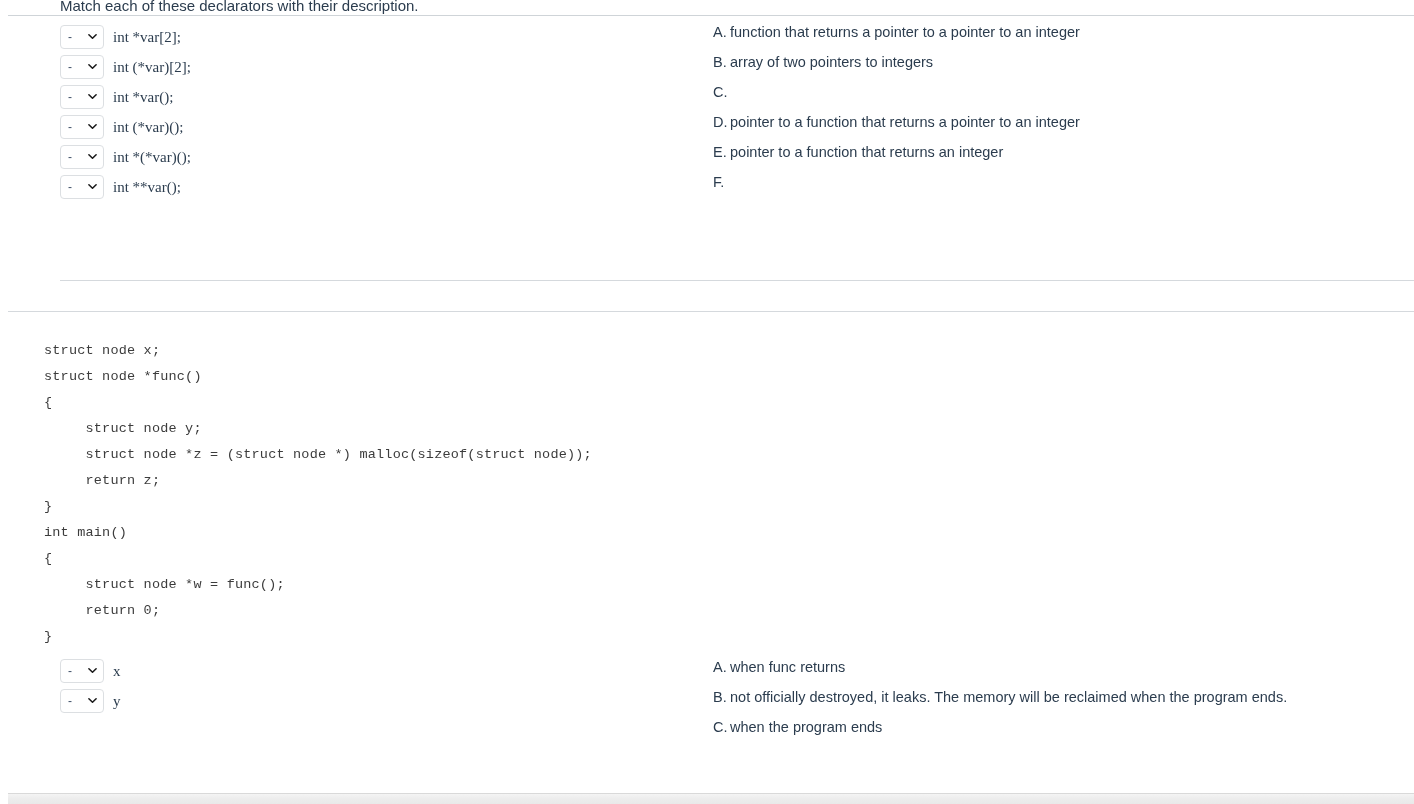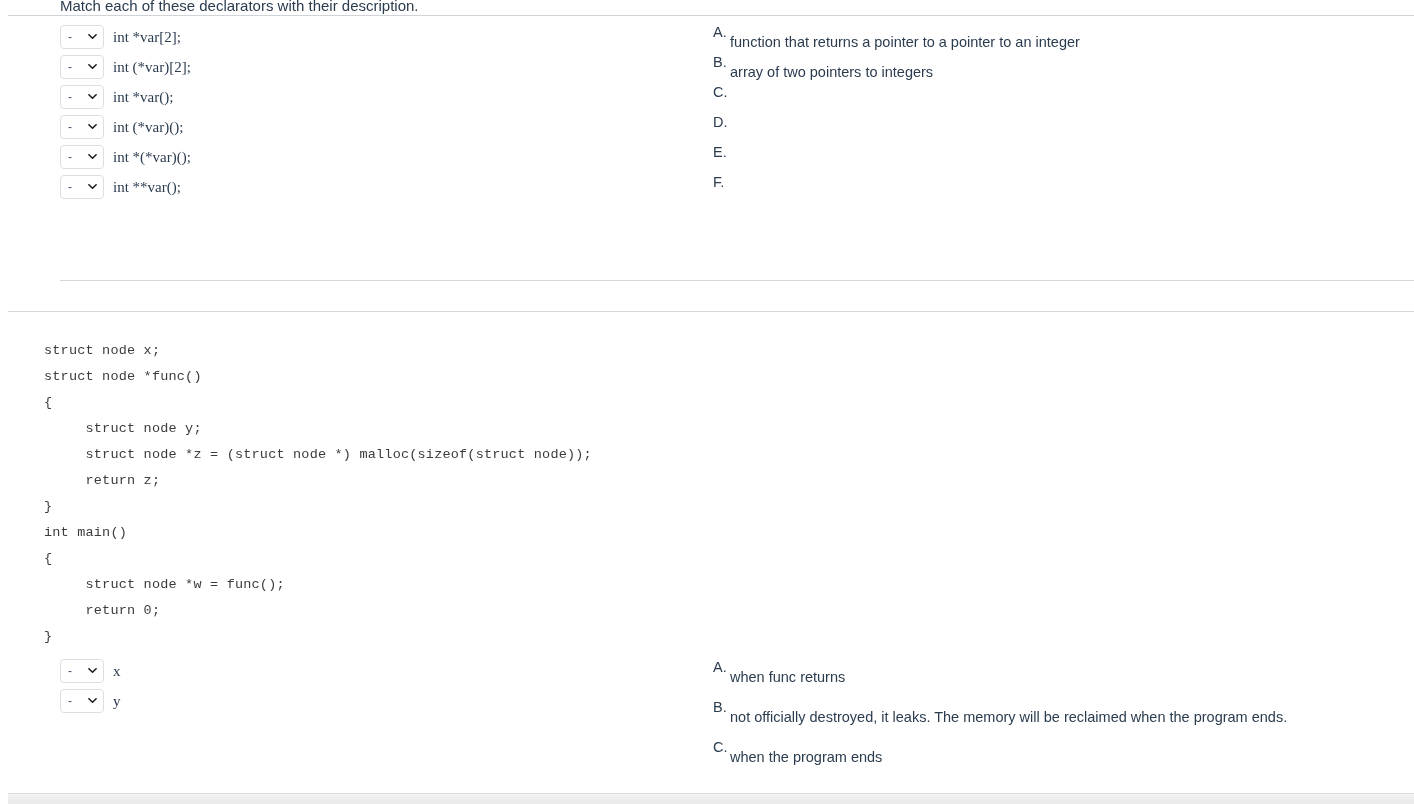--- a/index.html
+++ b/index.html
@@ -145,21 +145,20 @@
     line-height: 20px;
     color: #2b3c4e;
   }
   .opt-letter {
     width: 17px;
     flex: 0 0 17px;
     text-align: left;
   }
   .opt-text {
     flex: 1 1 auto;
-    margin-top: 10px;
   }
 
   
   .opt-row-flow {
     display: flex;
     align-items: flex-start;
     font-size: 14.5px;
     line-height: 22px;
     color: #2b3c4e;
     margin-bottom: 8px;
@@ -323,23 +322,25 @@
         </div>
         <div class="opt-row">
           <span class="opt-letter">B.</span>
           <span class="opt-text">array of two pointers to integers</span>
         </div>
         <div class="opt-row">
           <span class="opt-letter">C.</span>
         </div>
         <div class="opt-row">
           <span class="opt-letter">D.</span>
+          <span class="opt-text">pointer to a function that returns a pointer to an integer</span>
         </div>
         <div class="opt-row">
           <span class="opt-letter">E.</span>
+          <span class="opt-text">pointer to a function that returns an integer</span>
         </div>
         <div class="opt-row">
           <span class="opt-letter">F.</span>
         </div>
       </div>
 
     </div>
 
     <div class="rule-short" style="margin-top: 58px;"></div>
 

